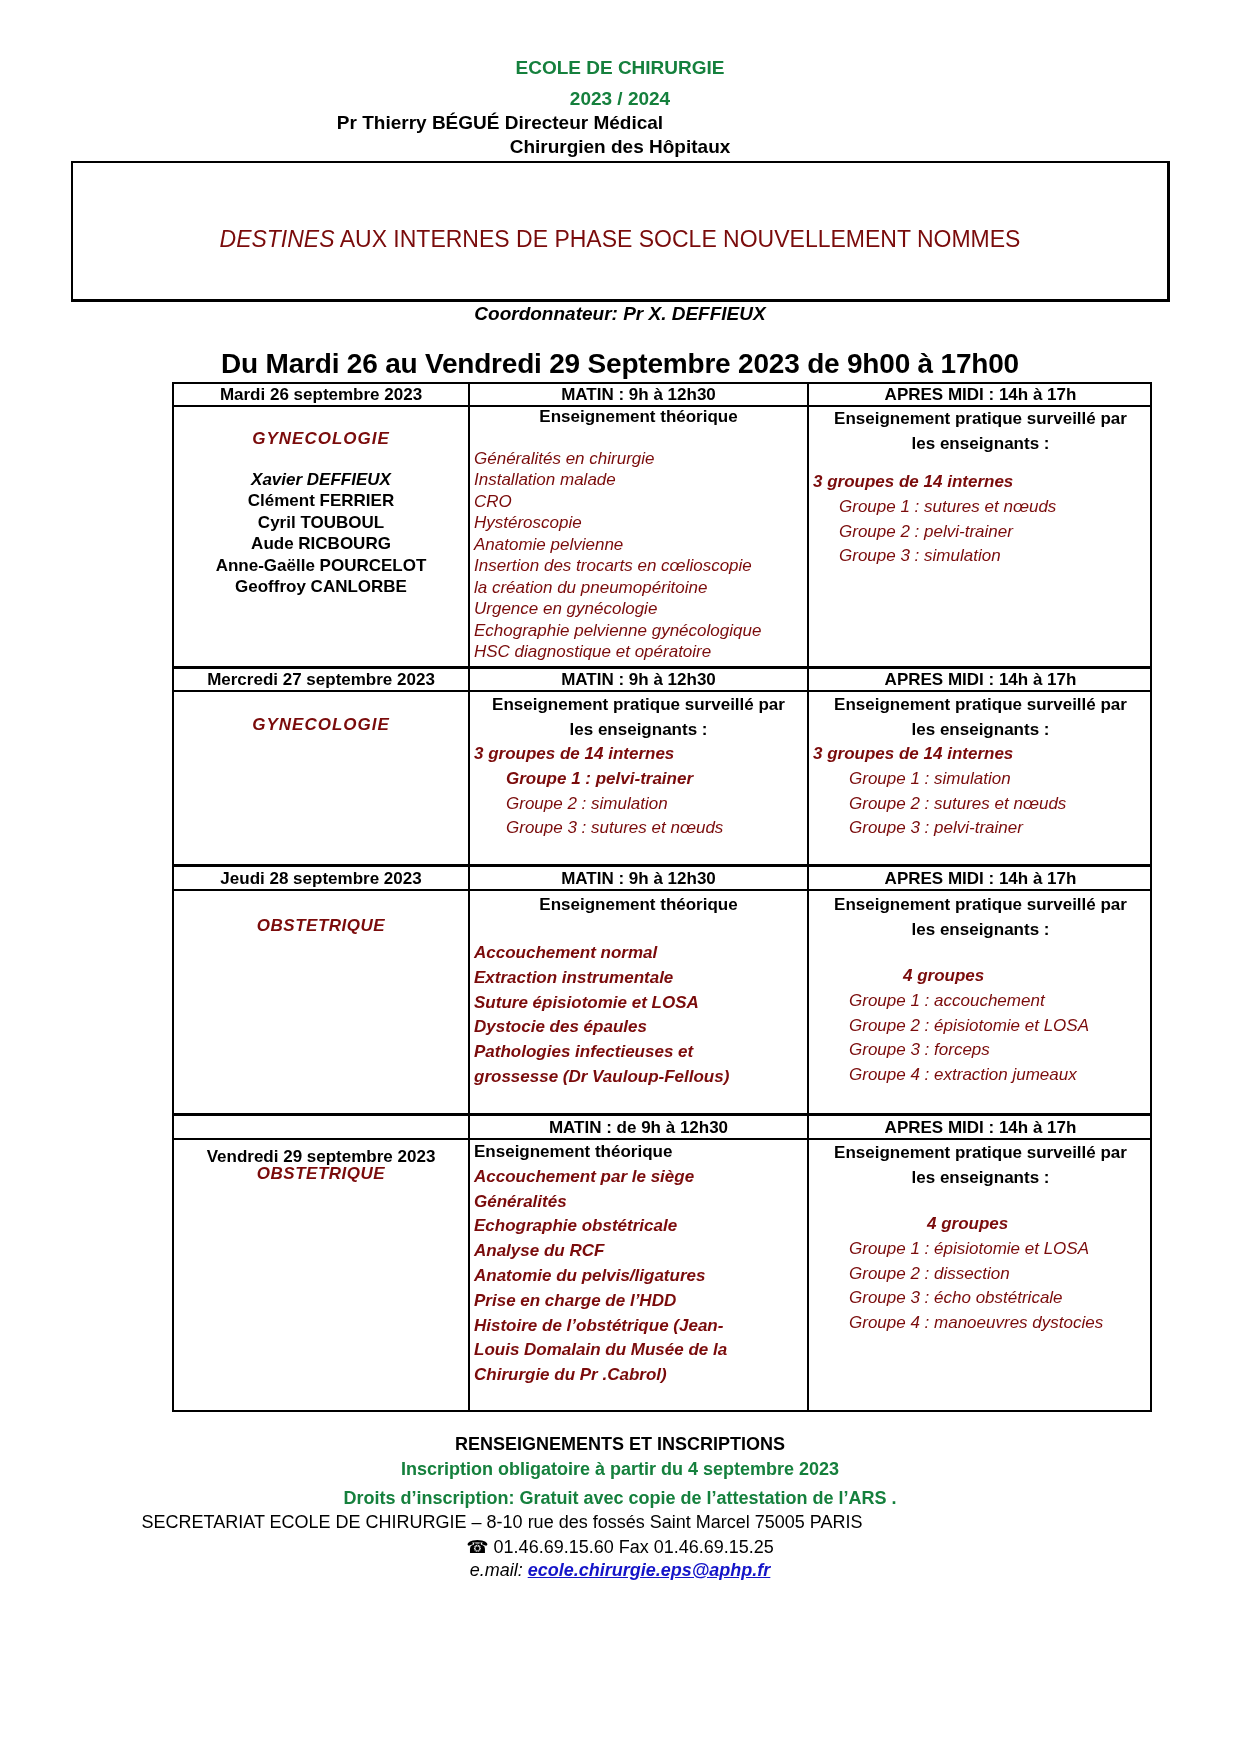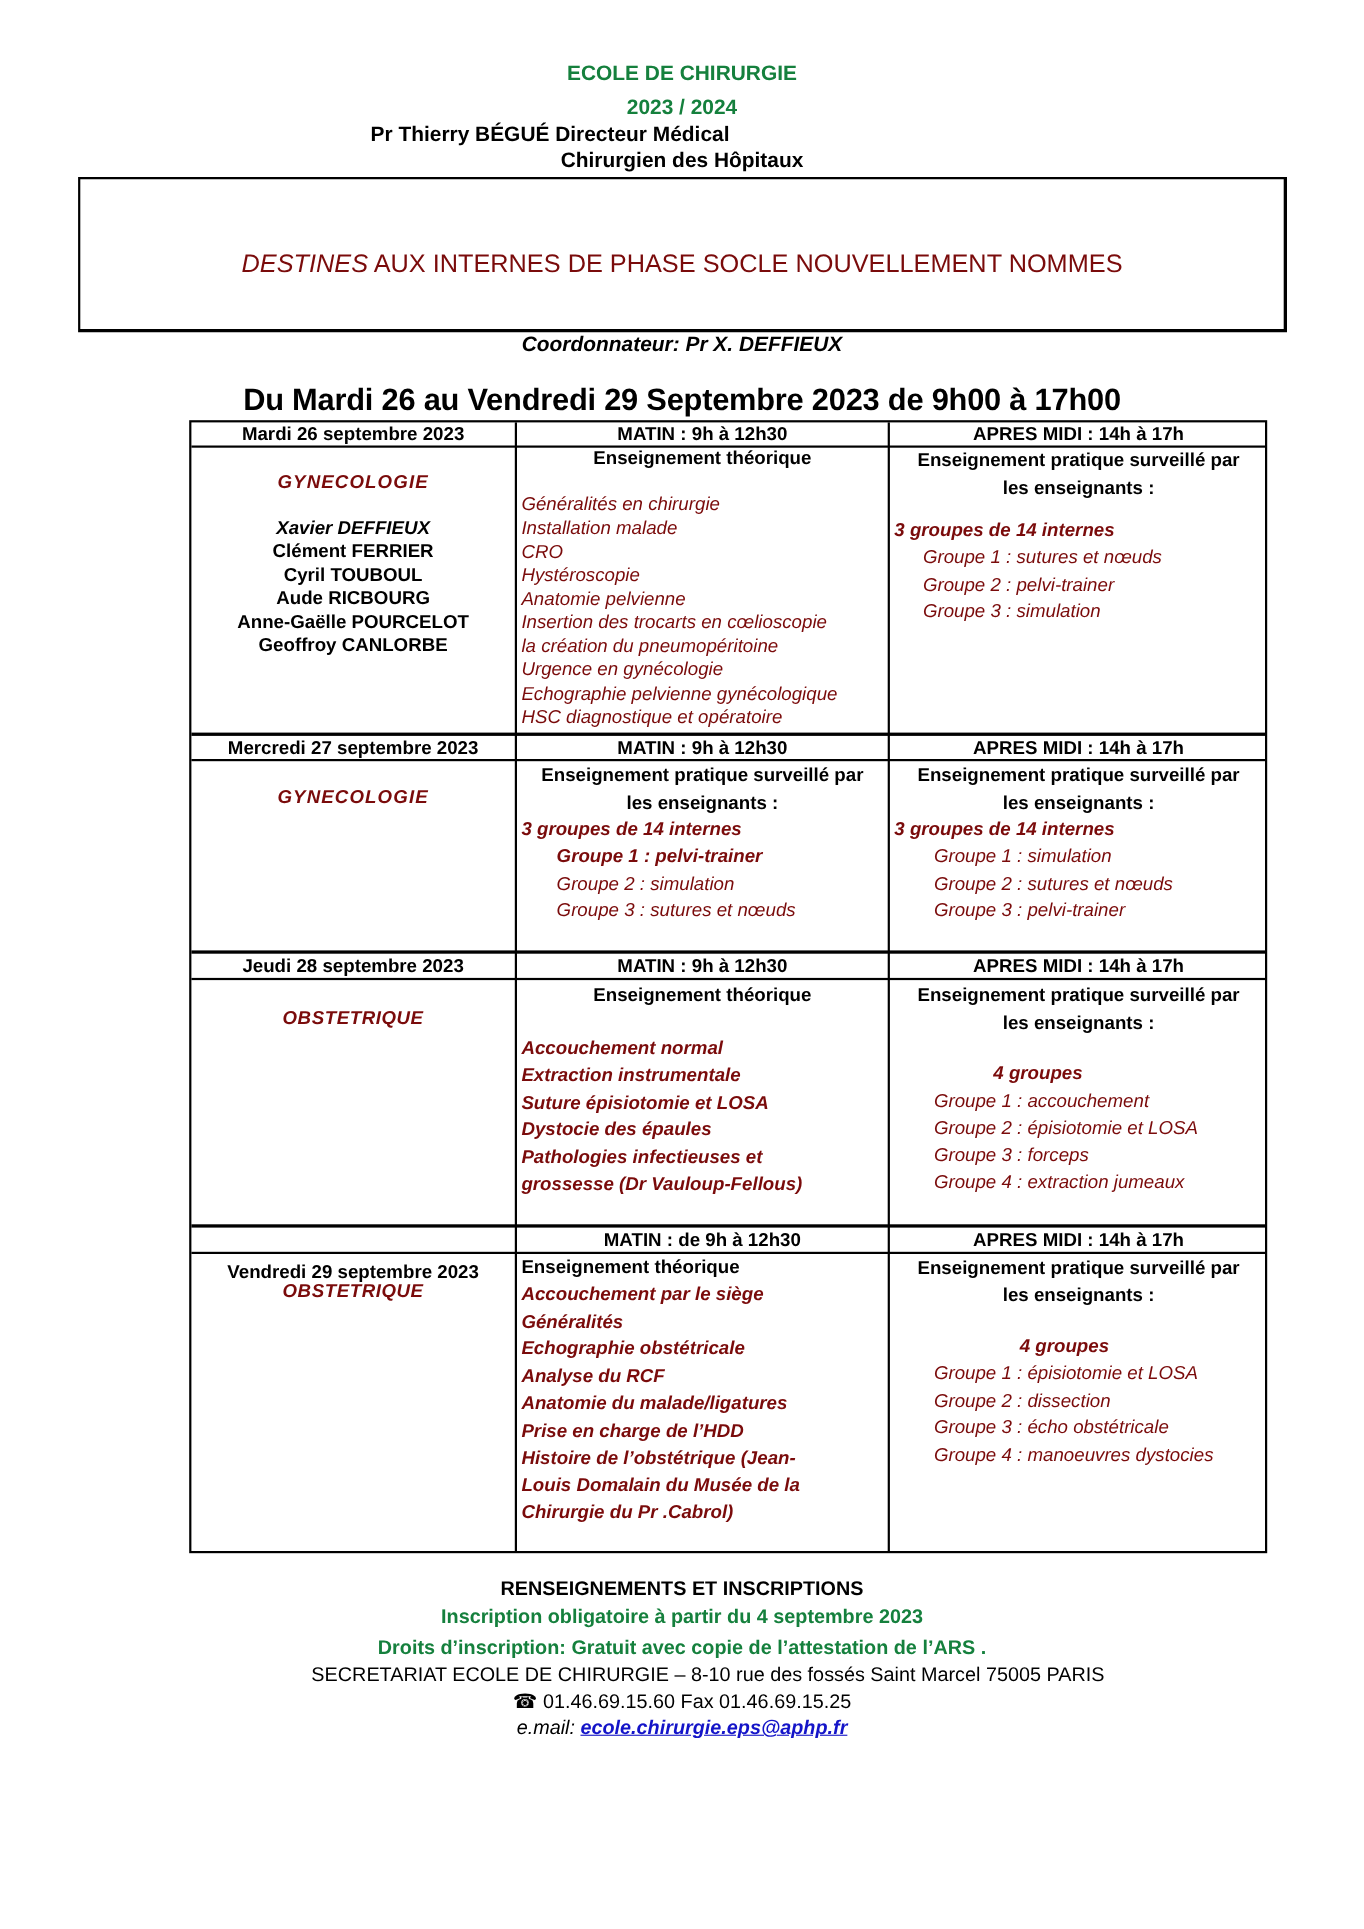--- a/index.html
+++ b/index.html
@@ -36,21 +36,21 @@
   .col3 { left:635px; width:343px; }
 
   .line { font-size:17px; line-height:21.5px; white-space:nowrap; }
   .line.big { line-height:24.8px; }
   .subhead { font-size:17px; font-weight:bold; text-align:center; line-height:25px; }
   .sub { padding-left:4px; }
 
   #footer-head { left:0; width:1240px; top:1434px; font-size:18px; font-weight:bold; }
   #footer-reg { left:0; width:1240px; top:1459px; font-size:18px; font-weight:bold; }
   #footer-fees { left:0; width:1240px; top:1488px; font-size:18px; font-weight:bold; }
-  #footer-addr { left:0; width:1004px; top:1512px; font-size:18px;text-align:right; }
+  #footer-addr { left:0; width:1004px; top:1512px; font-size:18px; }
   #footer-phone { left:0; width:1240px; top:1536px; font-size:18px; }
   #footer-mail { left:0; width:1240px; top:1560px; font-size:18px; }
   #footer-mail a { color:#1414c8; font-weight:bold; font-style:italic; text-decoration:underline; }
 </style>
 </head>
 <body>
 
 <div class="abs center blue" id="top-title">ECOLE DE CHIRURGIE</div>
 <div class="abs center blue" id="top-year">2023 / 2024</div>
 <div class="abs center" id="top-director">Pr Thierry BÉGUÉ Directeur Médical</div>
@@ -173,21 +173,21 @@
 
   <div class="cell col1 center" style="top:779px;">
     <div class="red b i line" style="letter-spacing:0.5px;">OBSTETRIQUE</div>
   </div>
   <div class="cell col2" style="top:756px;">
     <div class="line big b sub">Enseignement théorique</div>
     <div class="line big red b i sub">Accouchement par le siège</div>
     <div class="line big red b i sub">Généralités</div>
     <div class="line big red b i sub">Echographie obstétricale</div>
     <div class="line big red b i sub">Analyse du RCF</div>
-    <div class="line big red b i sub">Anatomie du malade/ligatures</div>
+    <div class="line big red b i sub">Anatomie du pelvis/ligatures</div>
     <div class="line big red b i sub">Prise en charge de l’HDD</div>
     <div class="line big red b i sub">Histoire de l’obstétrique (Jean-</div>
     <div class="line big red b i sub">Louis Domalain du Musée de la</div>
     <div class="line big red b i sub">Chirurgie du Pr .Cabrol)</div>
   </div>
   <div class="cell col3" style="top:756px;">
     <div class="subhead">Enseignement pratique surveillé par</div>
     <div class="subhead">les enseignants :</div>
     <div style="height:22px;"></div>
     <div class="line big red b i" style="padding-left:118px;">4 groupes</div>

